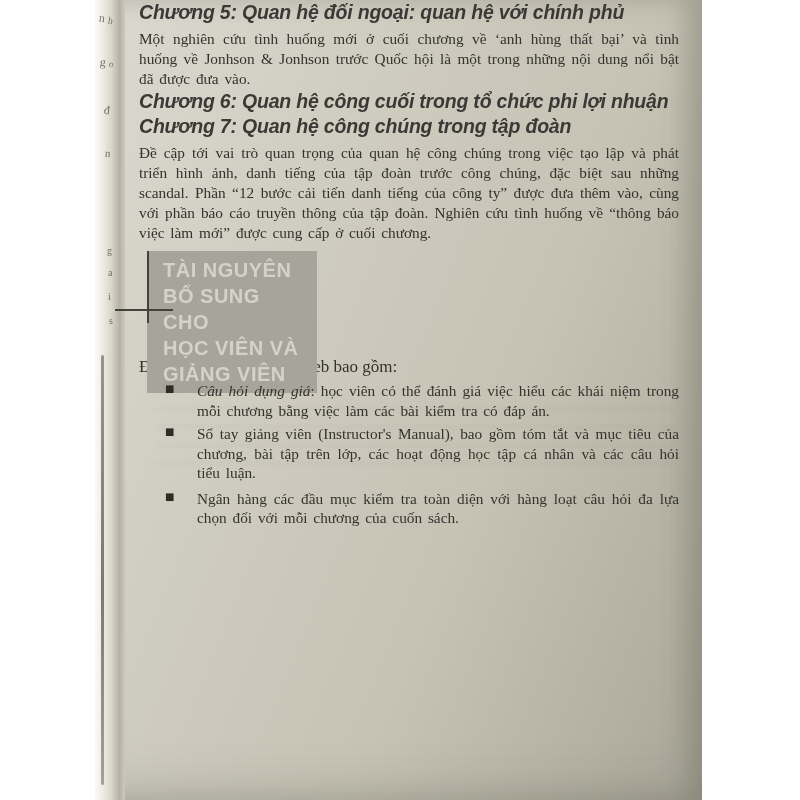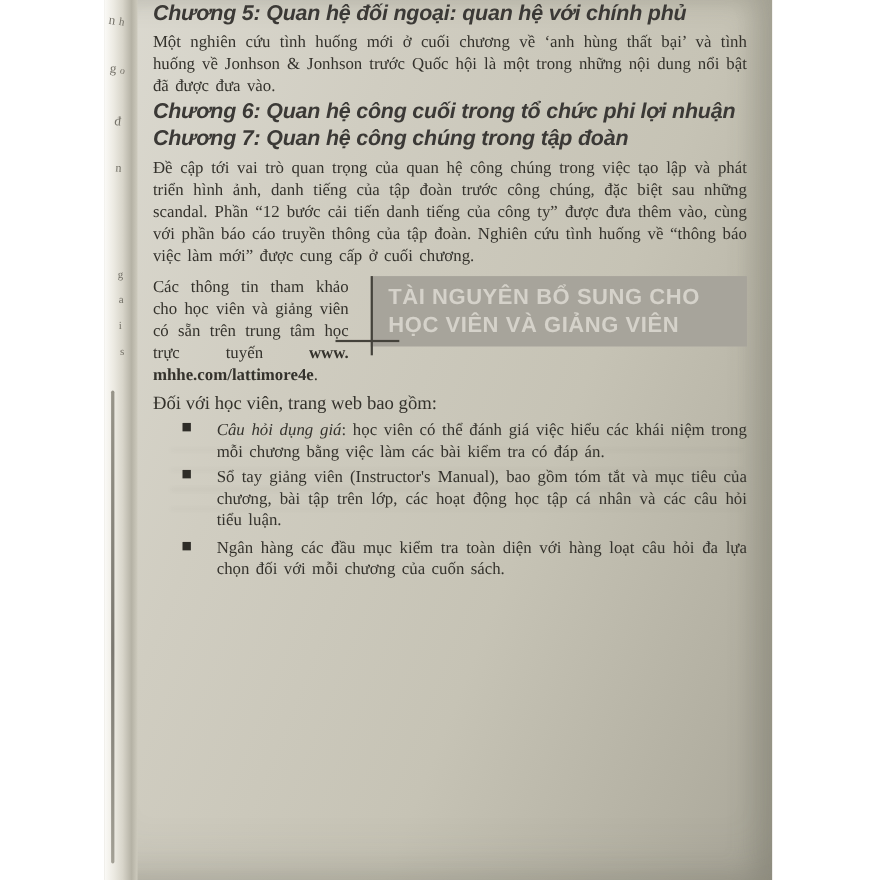--- a/index.html
+++ b/index.html
@@ -101,21 +101,20 @@
 
     <h2 class="chapter ch5">Chương 5: Quan hệ đối ngoại: quan hệ với chính phủ</h2>
     <p class="body">Một nghiên cứu tình huống mới ở cuối chương về ‘anh hùng thất bại’ và tình huống về Jonhson &amp; Jonhson trước Quốc hội là một trong những nội dung nổi bật đã được đưa vào.</p>
 
     <h2 class="chapter ch6">Chương 6: Quan hệ công cuối trong tổ chức phi lợi nhuận</h2>
 
     <h2 class="chapter ch7">Chương 7: Quan hệ công chúng trong tập đoàn</h2>
     <p class="body">Đề cập tới vai trò quan trọng của quan hệ công chúng trong việc tạo lập và phát triển hình ảnh, danh tiếng của tập đoàn trước công chúng, đặc biệt sau những scandal. Phần “12 bước cải tiến danh tiếng của công ty” được đưa thêm vào, cùng với phần báo cáo truyền thông của tập đoàn. Nghiên cứu tình huống về “thông báo việc làm mới” được cung cấp ở cuối chương.</p>
 
     <div class="res-row">
-      <p class="leftcol"><span>Các thông tin tham khảo cho học viên và giảng viên có sẵn trên trung tâm học trực tuyến </span><b>www.</b><wbr><b>mhhe.com/lattimore4e</b><span>.</span></p>
       <div class="banner-wrap">
         <div class="banner-vline"></div>
         <div class="banner-hline"></div>
         <div class="banner">
           <div>TÀI NGUYÊN BỔ SUNG CHO</div>
           <div>HỌC VIÊN VÀ GIẢNG VIÊN</div>
         </div>
       </div>
     </div>
 

